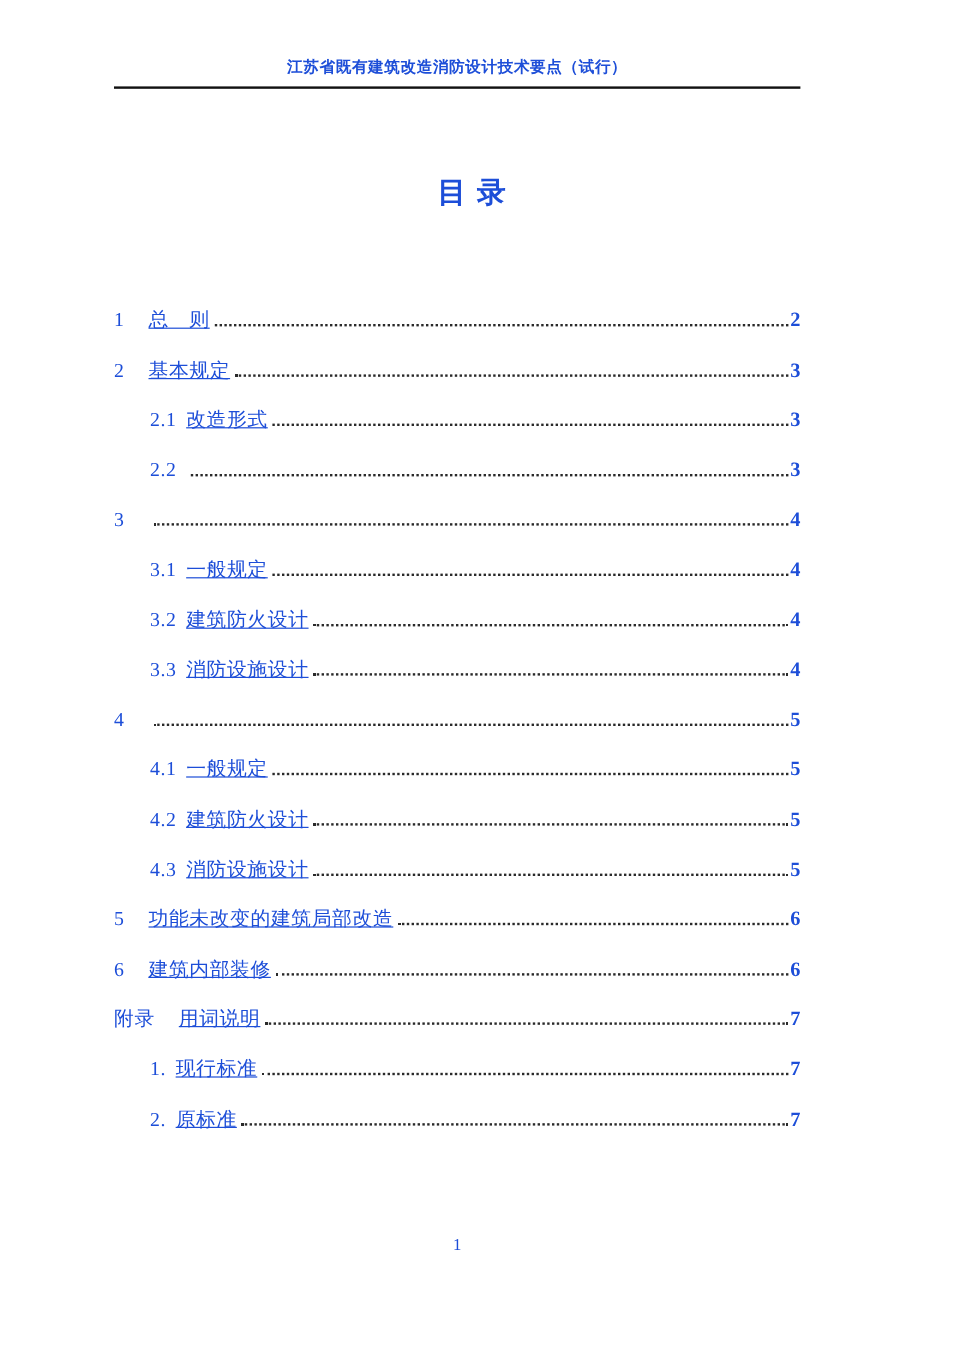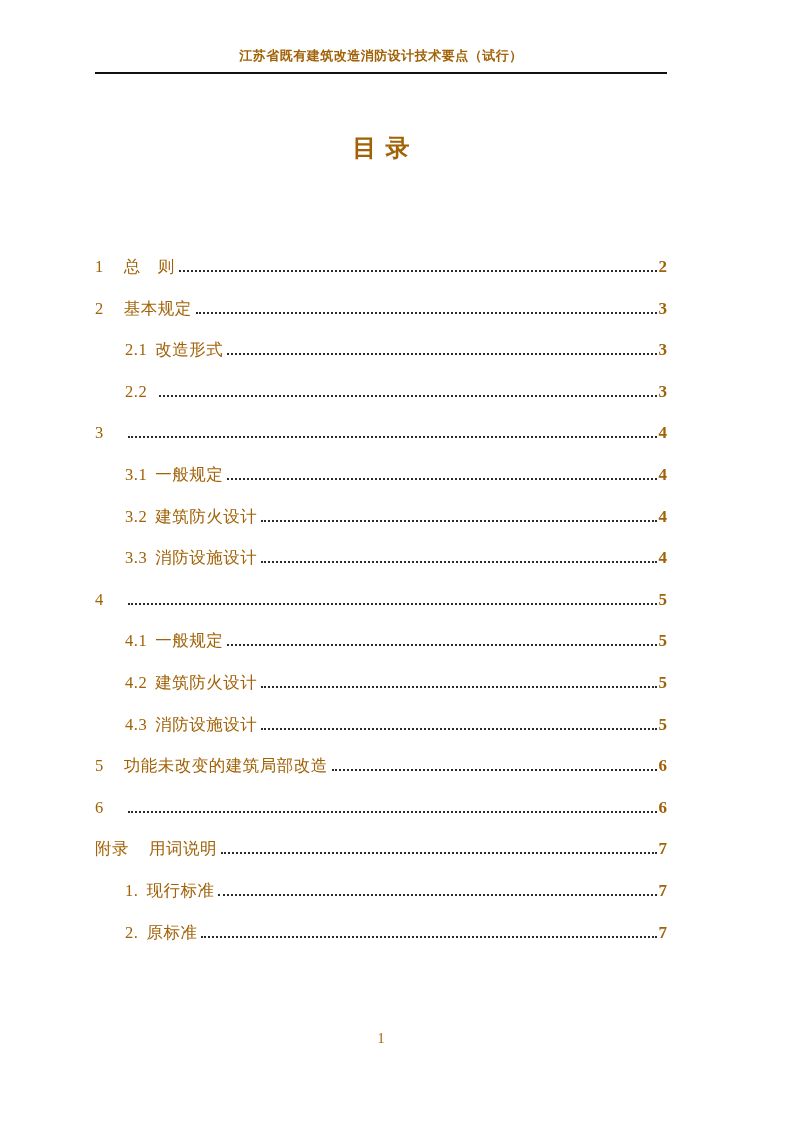--- a/index.html
+++ b/index.html
@@ -5,42 +5,42 @@
   html, body {
     margin: 0;
     padding: 0;
     background: #ffffff;
   }
   .page {
     position: relative;
     width: 800px;
     height: 1132px;
     background: #ffffff;
-    color: #a16207;
+    color: #1d4ed8;
     font-family: "Liberation Serif", "DejaVu Serif", serif;
     overflow: hidden;
   }
   .page-header {
     position: absolute;
     left: 95px;
     top: 47px;
     width: 572px;
     text-align: center;
     font-size: 13px;
     font-weight: bold;
     letter-spacing: 0.5px;
     padding-bottom: 7px;
     border-bottom: 2px solid #111111;
   }
   .doc-title {
     position: absolute;
     left: 95px;
     top: 132px;
     width: 572px;
-    margin: 0;
+    margin: 12px;
     text-align: center;
     font-size: 24px;
     font-weight: bold;
     white-space: pre;
     word-spacing: 3px;
   }
   .toc {
     position: absolute;
     left: 95px;
     top: 246px;
@@ -52,21 +52,21 @@
     height: 41.6px;
     line-height: 41.6px;
     font-size: 16.5px;
     letter-spacing: 0.5px;
     white-space: pre;
   }
   .toc-row.level1 { padding-left: 30px; }
   .toc-row .num { white-space: pre; }
   .toc-row.level0 .num { margin-right: 20px; }
   .toc-row.level1 .num { margin-right: 8px; }
-  .toc-row .label { white-space: pre; }
+  .toc-row .label { white-space: pre; text-decoration: underline; }
   .toc-row .leader {
     flex: 1;
     min-width: 16px;
     height: 0;
     border-bottom: 2px dotted #2a2a2a;
     margin: 0 2px 0 4px;
   }
   .toc-row .pagenum {
     font-weight: bold;
     font-size: 17px;
@@ -163,20 +163,21 @@
       <span class="pagenum">5</span>
     </div>
       <div class="toc-row level0">
       <span class="num">5</span>
       <span class="label">功能未改变的建筑局部改造</span>
       <span class="leader"></span>
       <span class="pagenum">6</span>
     </div>
       <div class="toc-row level0">
       <span class="num">6</span>
+      <span class="label">建筑内部装修</span>
       <span class="leader"></span>
       <span class="pagenum">6</span>
     </div>
       <div class="toc-row level0">
       <span class="num">附录</span>
       <span class="label">用词说明</span>
       <span class="leader"></span>
       <span class="pagenum">7</span>
     </div>
       <div class="toc-row level1">

